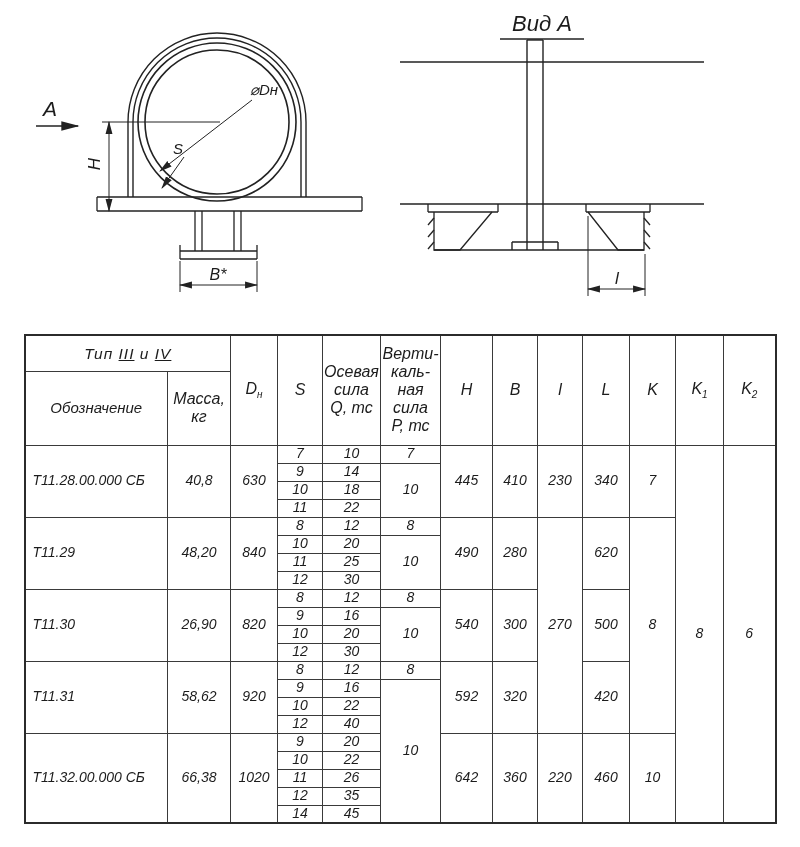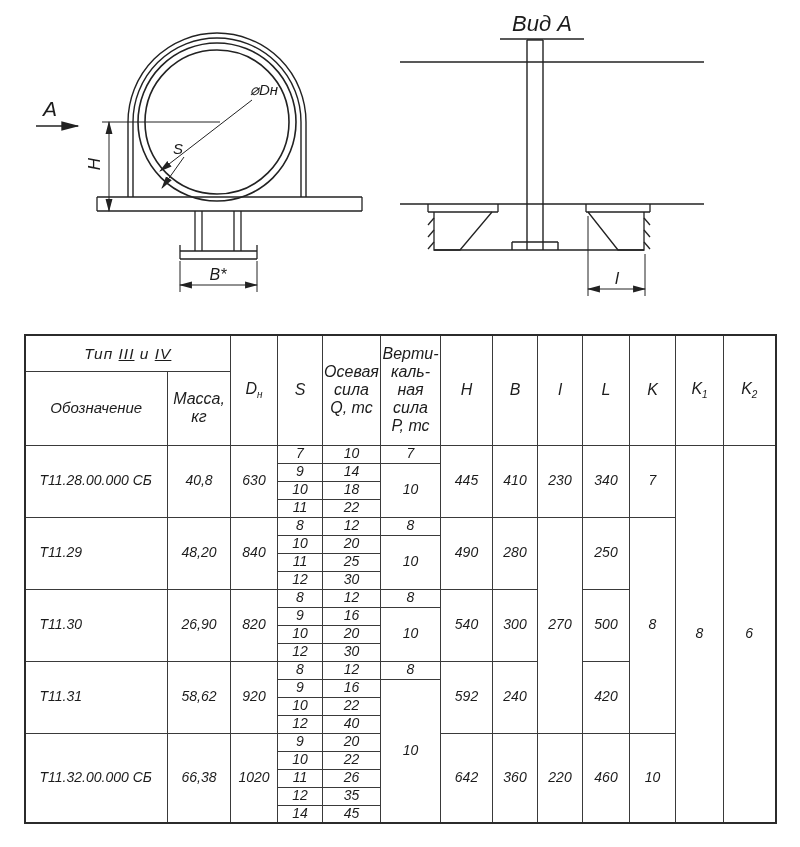--- a/index.html
+++ b/index.html
@@ -21,21 +21,21 @@
   }
   table.spec { border:2px solid #2b2b2b; }
   .spec th, .spec td {
     border:1px solid #3a3a3a; text-align:center; vertical-align:middle;
     padding:0 1px; font-weight:normal; line-height:1.12;
   }
   .spec thead .h-top th { height:36px; }
   .spec thead .h-bottom th { height:74px; }
   .spec tbody tr { height:18px; }
   .spec tbody td { font-size:14px; }
-  td.des { text-align:left; padding-left:14px; font-size:14.5px; }
+  td.des { text-align:left; padding-left:7px; font-size:14.5px; }
   .pre { white-space:pre-line; font-size:16px; }
   .hdr-letter { font-size:16px; }
   sub { font-size:10px; }
   .ul { text-decoration:underline; }
   .type-cell { font-size:15.5px; letter-spacing:1px; }
 </style>
 </head>
 <body>
 
 <div class="drawings">
@@ -244,21 +244,21 @@
     <tr>
       <td class="des" rowspan="4">Т11.29</td>
       <td rowspan="4">48,20</td>
       <td rowspan="4">840</td>
       <td>8</td>
       <td>12</td>
       <td>8</td>
       <td rowspan="4">490</td>
       <td rowspan="4">280</td>
       <td rowspan="12">270</td>
-      <td rowspan="4">250</td>
+      <td rowspan="4">620</td>
       <td rowspan="12">8</td>
     </tr>
     <tr>
       <td>10</td>
       <td>20</td>
       <td rowspan="3">10</td>
     </tr>
     <tr>
       <td>11</td>
       <td>25</td>
@@ -294,21 +294,21 @@
     </tr>
 
     <tr>
       <td class="des" rowspan="4">Т11.31</td>
       <td rowspan="4">58,62</td>
       <td rowspan="4">920</td>
       <td>8</td>
       <td>12</td>
       <td>8</td>
       <td rowspan="4">592</td>
-      <td rowspan="4">240</td>
+      <td rowspan="4">320</td>
       <td rowspan="4">420</td>
     </tr>
     <tr>
       <td>9</td>
       <td>16</td>
       <td rowspan="8">10</td>
     </tr>
     <tr>
       <td>10</td>
       <td>22</td>

